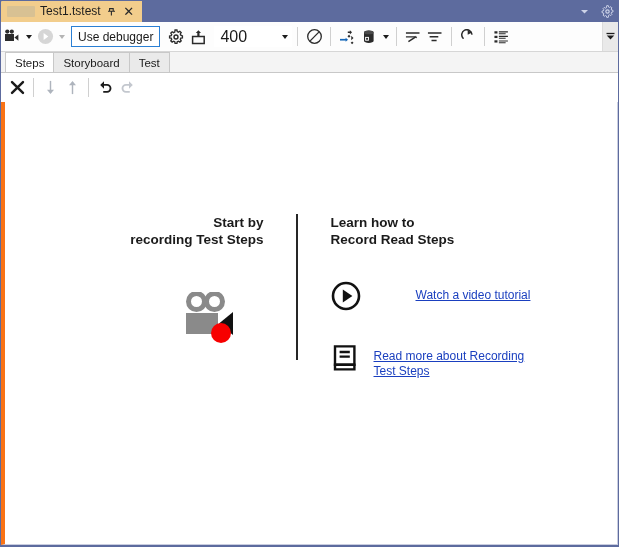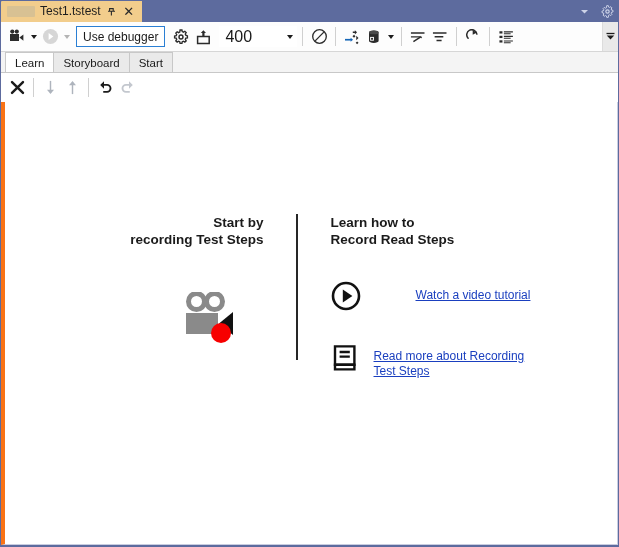--- a/index.html
+++ b/index.html
@@ -91,21 +91,20 @@
 
   
   .toolbar-strip {
     position: relative;
     background: #fdfdfd;
     border-bottom: 1px solid #d6d6d6;
     height: 30px;
     box-sizing: border-box;
     display: flex;
     align-items: center;
-    padding-left: 5px;
     gap: 0px;
   }
   .tbbtn {
     height: 24px;
     min-width: 22px;
     display: inline-flex;
     align-items: center;
     justify-content: center;
     cursor: pointer;
     padding: 0 2px;
@@ -445,23 +444,23 @@
 
     <span class="overflow-btn">
       <svg width="11" height="13" viewBox="0 0 11 13">
         <path d="M1.5 3.5h8" stroke="#1c1c1c" stroke-width="1.3"></path>
         <path d="M1.8 5.6h7.4L5.5 9.6z" fill="#1c1c1c"></path>
       </svg>
     </span>
   </div>
 
   <div class="tabstrip">
-    <div class="ttab active">Learn</div>
+    <div class="ttab active">Steps</div>
     <div class="ttab">Storyboard</div>
-    <div class="ttab">Start</div>
+    <div class="ttab">Test</div>
   </div>
 
   <div class="editor-toolbar">
     <span class="tbbtn">
       <svg width="17" height="17" viewBox="0 0 18 18">
         <path d="M3.2 3.2l11.6 11.6M14.8 3.2L3.2 14.8" stroke="#1b1b1b" stroke-width="2.6" stroke-linecap="round"></path>
       </svg>
     </span>
 
     <span class="tb-sep"></span>

